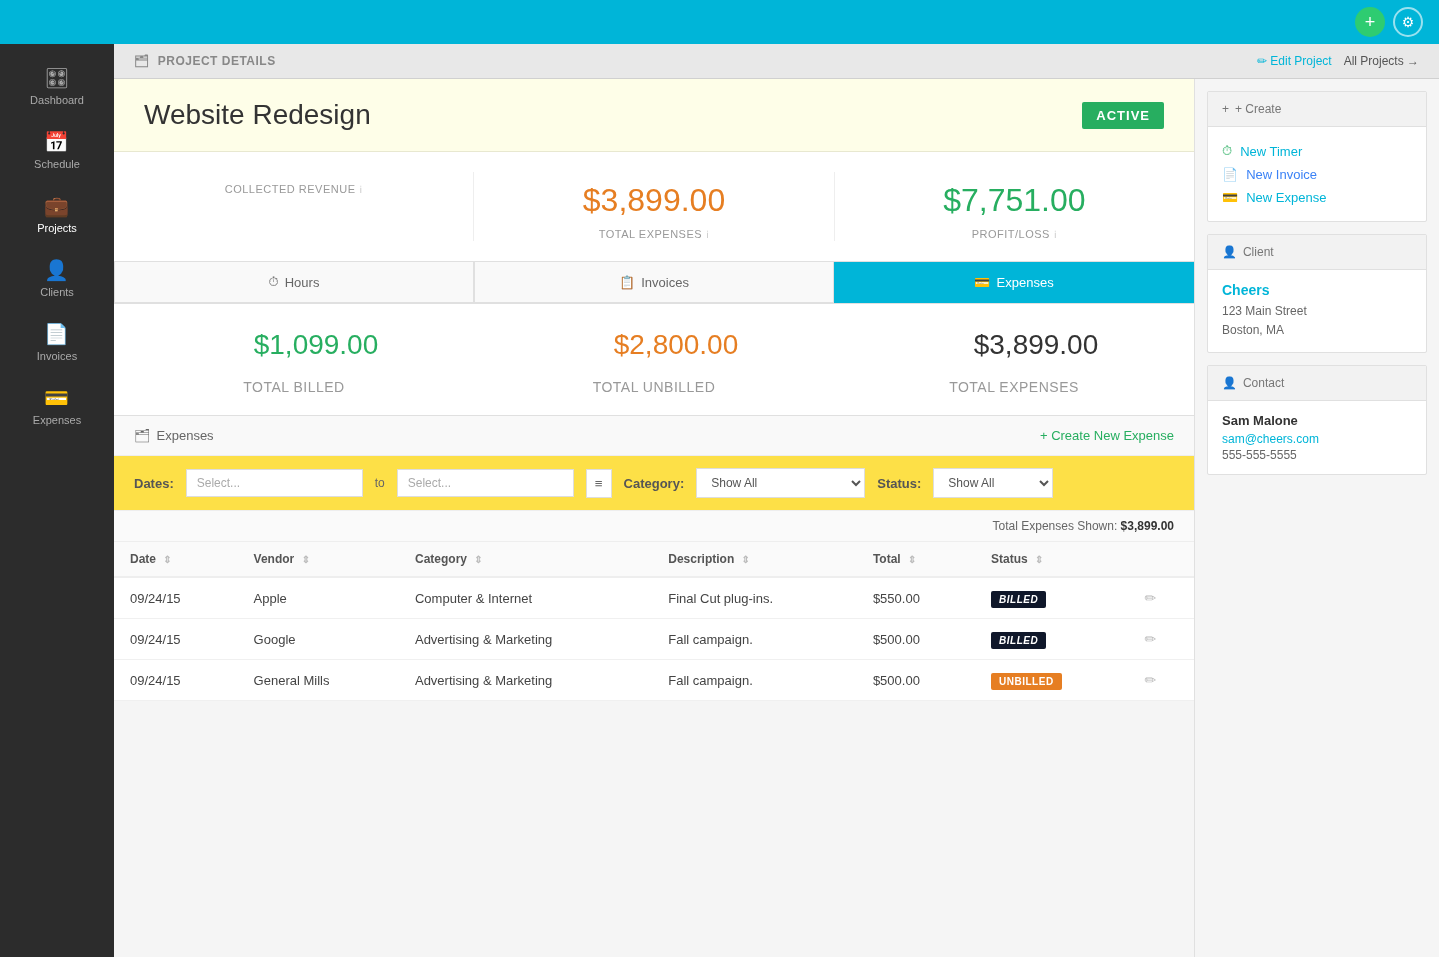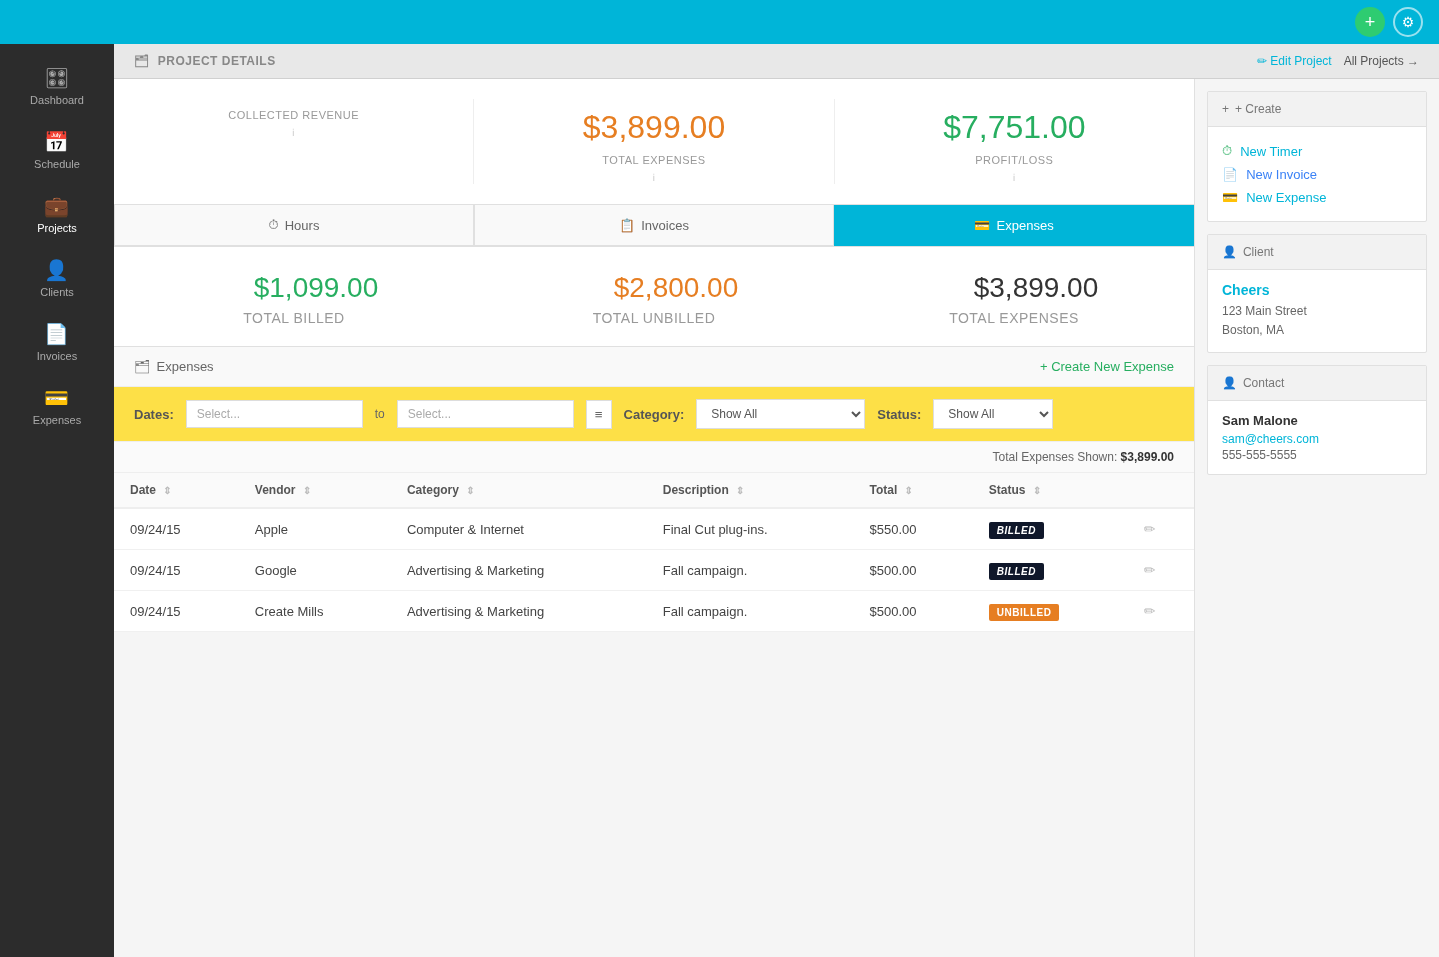--- a/index.html
+++ b/index.html
@@ -42,32 +42,32 @@
     .project-title-bar { background: #fefee8; padding: 20px 30px; display: flex; align-items: center; justify-content: space-between; border-bottom: 1px solid #e8e8d0; }
     .project-title { font-size: 28px; color: #333; font-weight: 300; }
     .active-badge { background: #27ae60; color: white; padding: 6px 14px; font-size: 13px; font-weight: bold; border-radius: 2px; letter-spacing: 1px; }
 
     
     .stats-row { display: flex; background: #fff; border-bottom: 1px solid #e0e0e0; }
     .stat-item { flex: 1; text-align: center; padding: 30px 20px 20px; }
     .stat-amount { font-size: 32px; font-weight: 300; margin-bottom: 8px; }
     .stat-amount.green { color: #27ae60; }
     .stat-amount.orange { color: #e67e22; }
-    .stat-label { font-size: 11px; text-transform: uppercase; color: #999; letter-spacing: 0.5px; display: flex; align-items: center; justify-content: center; gap: 4px; flex-direction: column; }
+    .stat-label { font-size: 11px; text-transform: uppercase; color: #999; letter-spacing: 0.5px; display: flex; align-items: center; justify-content: center; gap: 4px; }
     .stat-divider { width: 1px; background: #eee; margin: 20px 0; }
 
     
     .tabs-row { background: #fff; display: flex; border-bottom: 1px solid #e0e0e0; }
     .tab { flex: 1; padding: 12px; text-align: center; cursor: pointer; color: #666; font-size: 13px; border: 1px solid #e0e0e0; border-top: none; display: flex; align-items: center; justify-content: center; gap: 6px; background: #f9f9f9; }
     .tab.active { background: #00b5d8; color: white; border-color: #00b5d8; }
 
     
     .sub-stats-row { display: flex; background: #fff; padding: 25px 0 20px; border-bottom: 1px solid #e0e0e0; }
     .sub-stat { flex: 1; text-align: center; }
-    .sub-stat-amount { font-size: 28px; font-weight: 300; margin-bottom: 6px; padding-left: 44px; }
+    .sub-stat-amount { font-size: 28px; font-weight: 300; margin-bottom: 18px; padding-left: 44px; }
     .sub-stat-amount.green { color: #27ae60; }
     .sub-stat-amount.orange { color: #e67e22; }
     .sub-stat-amount.dark { color: #333; }
     .sub-stat-label { font-size: 14px; text-transform: uppercase; color: #999; letter-spacing: 0.5px; }
 
     
     .expenses-section { background: #fff; margin: 0; }
     .expenses-header { padding: 12px 20px; display: flex; align-items: center; justify-content: space-between; border-bottom: 1px solid #eee; background: #f9f9f9; }
     .expenses-title { display: flex; align-items: center; gap: 6px; color: #666; font-size: 13px; }
     .create-expense-link { color: #27ae60; font-size: 13px; cursor: pointer; }
@@ -169,20 +169,24 @@
           ✏ <span>Edit Project</span>
         </a>
         <a class="all-projects-link">All Projects →</a>
       </div>
     </div>
 
     <div class="body-split">
 
       <div class="main-content">
 
+        <div class="project-title-bar">
+          <h1 class="project-title">Website Redesign</h1>
+          <span class="active-badge">ACTIVE</span>
+        </div>
 
         <div class="stats-row">
           <div class="stat-item">
             <div class="stat-label">
               <span>COLLECTED REVENUE</span>
               <span style="color:#ccc;font-size:10px;">ℹ</span>
             </div>
           </div>
           <div class="stat-divider"></div>
           <div class="stat-item">
@@ -311,21 +315,21 @@
       <td>09/24/15</td>
       <td>Google</td>
       <td>Advertising &amp; Marketing</td>
       <td>Fall campaign.</td>
       <td>$500.00</td>
       <td><span class="billed-badge">BILLED</span></td>
       <td><span class="edit-icon">✏</span></td>
     </tr>
                 <tr>
       <td>09/24/15</td>
-      <td>Create Mills</td>
+      <td>General Mills</td>
       <td>Advertising &amp; Marketing</td>
       <td>Fall campaign.</td>
       <td>$500.00</td>
       <td><span class="unbilled-badge">UNBILLED</span></td>
       <td><span class="edit-icon">✏</span></td>
     </tr>
               </tbody>
           </table>
         </div>
 

